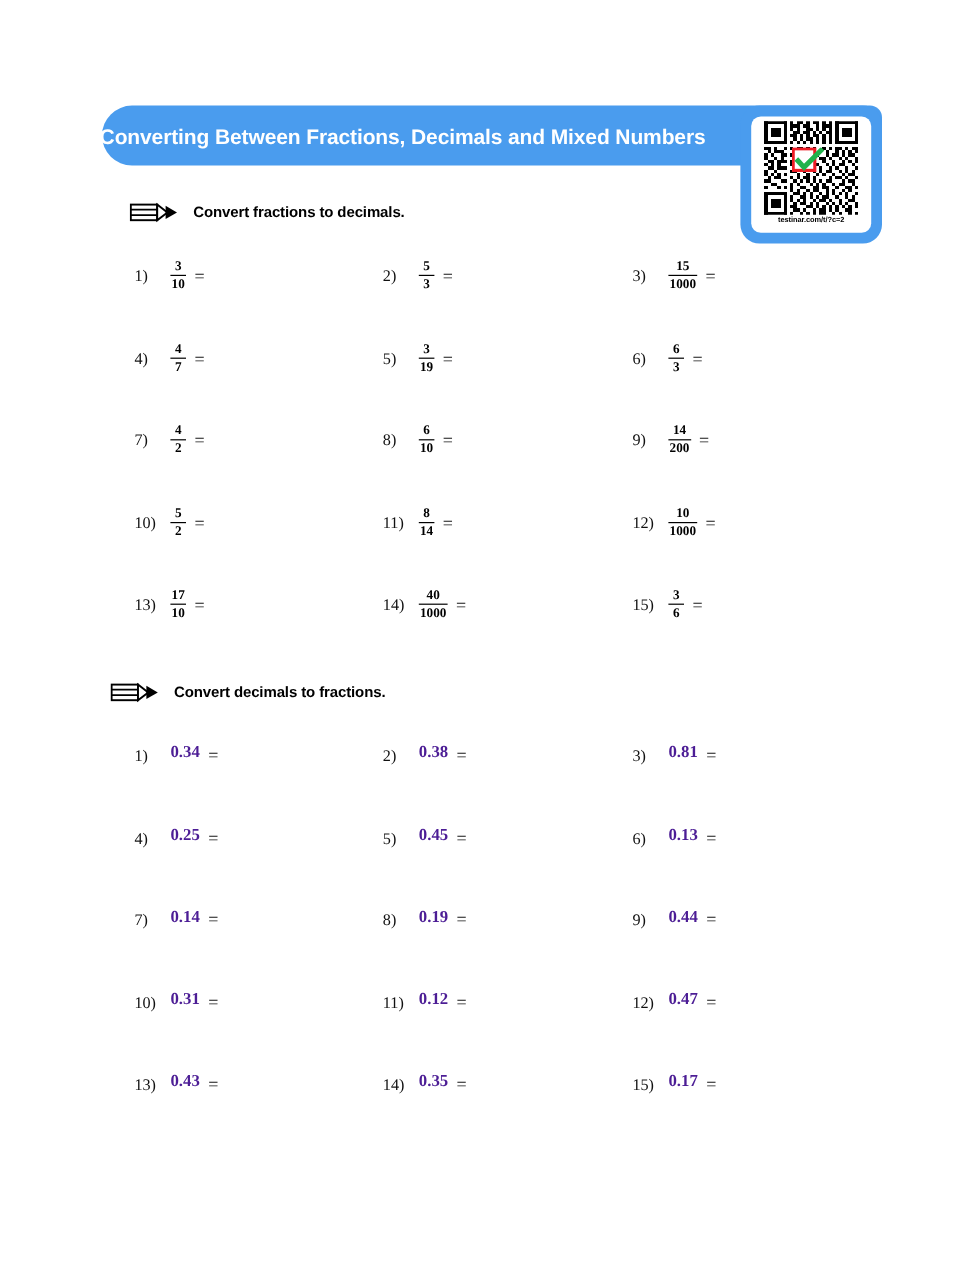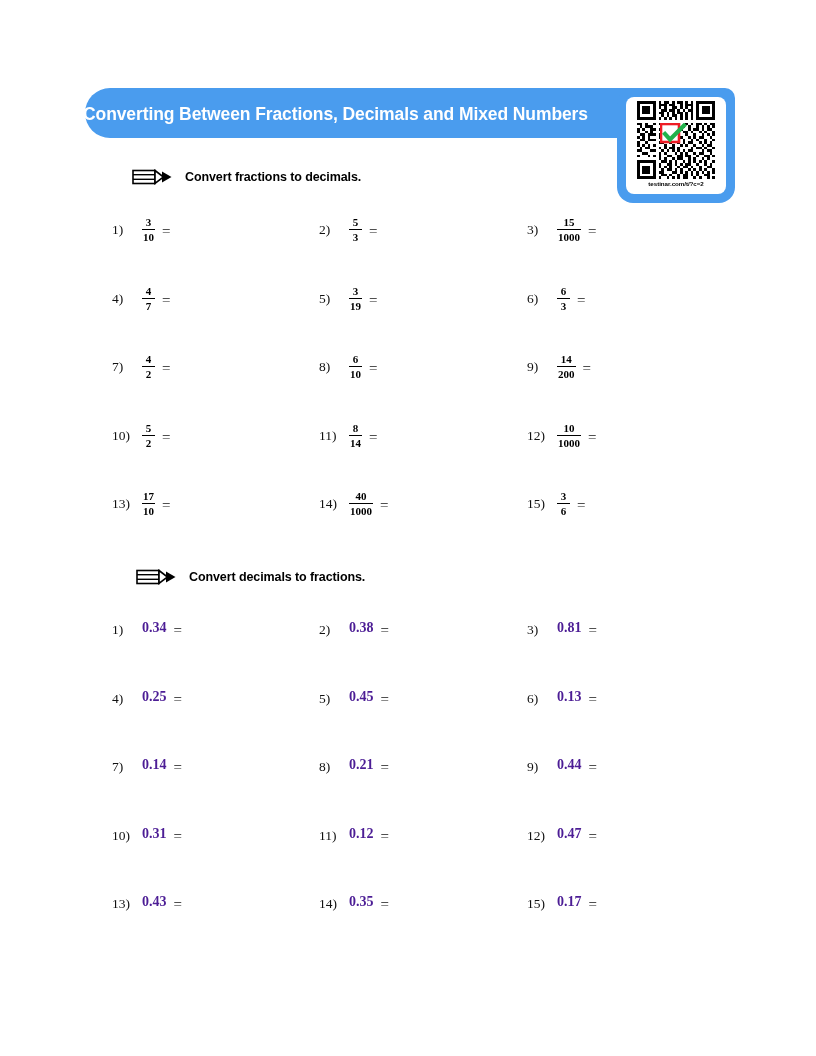--- a/index.html
+++ b/index.html
@@ -91,24 +91,23 @@
     white-space: nowrap;
     letter-spacing: -0.05px;
   }
 
   
   .section-head {
     position: absolute;
     height: 26px;
     display: flex;
     align-items: center;
-    margin-left: 24px;
   }
   #section-1-head { left: 108px; top: 164px; }
-  #section-2-head { left: 112px; top: 564px; align-items: center; }
+  #section-2-head { left: 92px; top: 564px; align-items: center; }
 
   .pencil-icon {
     width: 46px;
     height: 22px;
     flex: 0 0 auto;
     display: block;
   }
   .section-label {
     font-size: 12.5px;
     font-weight: bold;
@@ -672,21 +671,21 @@
       </div>
     </div>
     <div class="problem-row">
       <div class="problem-cell col-0">
         <span class="q-num">7)</span>
         <span class="decimal-val">0.14</span>
         <span class="equals">=</span>
       </div>
       <div class="problem-cell col-1">
         <span class="q-num">8)</span>
-        <span class="decimal-val">0.21</span>
+        <span class="decimal-val">0.19</span>
         <span class="equals">=</span>
       </div>
       <div class="problem-cell col-2">
         <span class="q-num">9)</span>
         <span class="decimal-val">0.44</span>
         <span class="equals">=</span>
       </div>
     </div>
     <div class="problem-row">
       <div class="problem-cell col-0">

